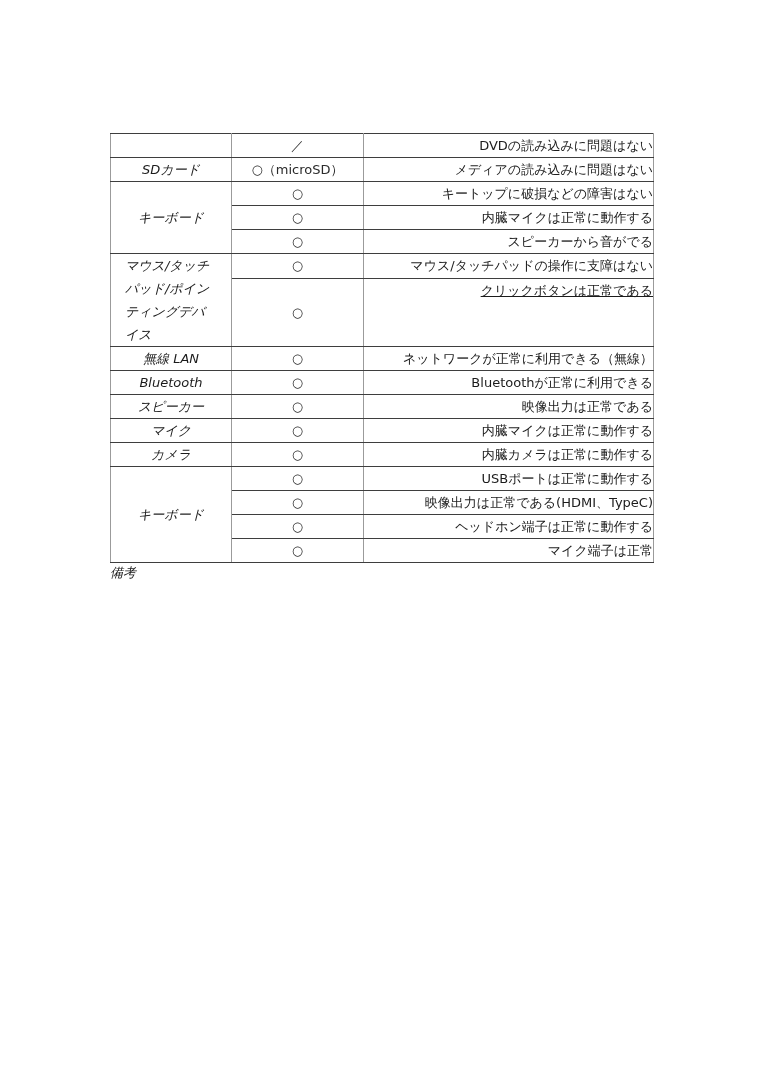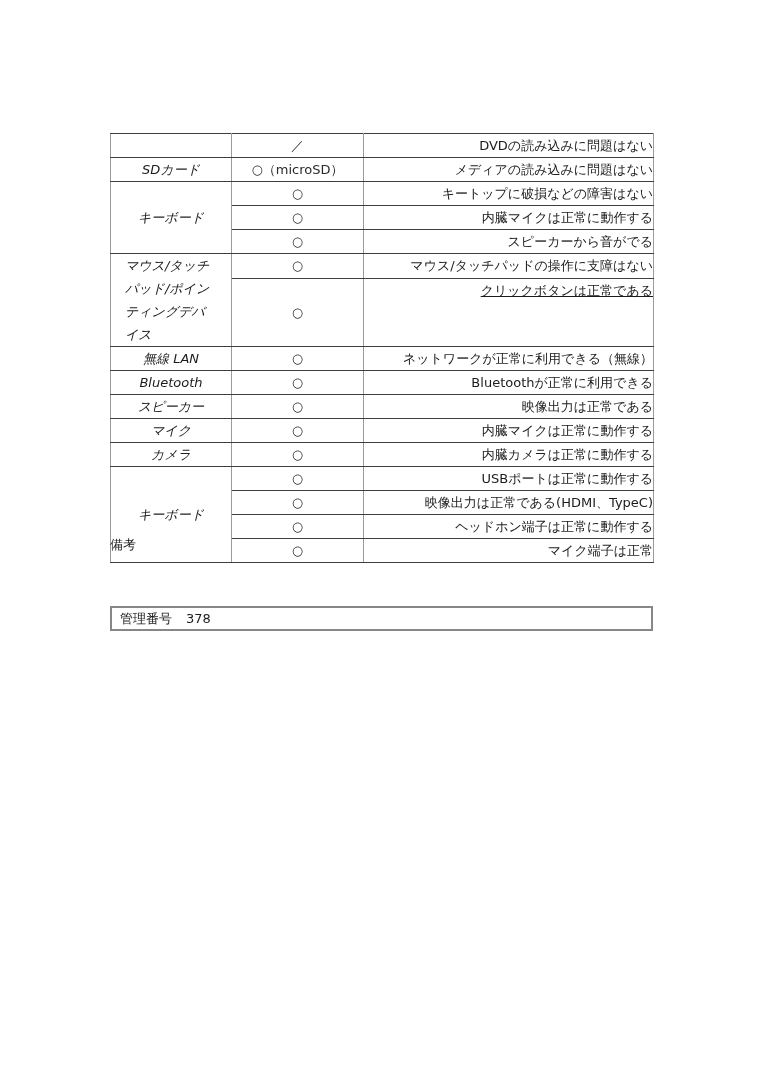--- a/index.html
+++ b/index.html
@@ -24,22 +24,22 @@
   }
   .check-table tr { height: 24px; }
   .check-table tr.tall { height: 67px; }
   .c-label  { text-align: center; font-style: italic; }
   .c-status { text-align: center; color: #2a2a2a; }
   .c-check  { text-align: right; padding: 0 4px 0 8px; }
   td.vtop   { vertical-align: top; text-decoration: underline; }
   .mouse-label-inner { width: 92px; margin: 0 auto; text-align: left; line-height: 23px; }
 
   .remarks-label {
-    position: absolute; left: 110px; top: 536px;
-    font-size: 13px; line-height: 18px;
+    position: absolute; left: 110px; top: 564px;
+    font-size: 13px; line-height: 18px; font-style: italic;
   }
   .mgmt-box {
     position: absolute; left: 110px; top: 606px;
     width: 543px; height: 25px; box-sizing: border-box;
     border: 2px solid #878787; background: #ffffff;
     display: flex; align-items: center; padding-left: 8px;
   }
   .mgmt-box .num { margin-left: 14px; }
 </style>
 </head>
@@ -128,18 +128,14 @@
       </tr>
       <tr>
         <td class="c-status">○</td>
         <td class="c-check">マイク端子は正常</td>
       </tr>
     </tbody>
   </table>
 
   <div class="remarks-label">備考</div>
 
-  <div class="mgmt-box">
-    <span>管理番号</span>
-    <span class="num">378</span>
-  </div>
 
 </div>
 
 </body></html>

